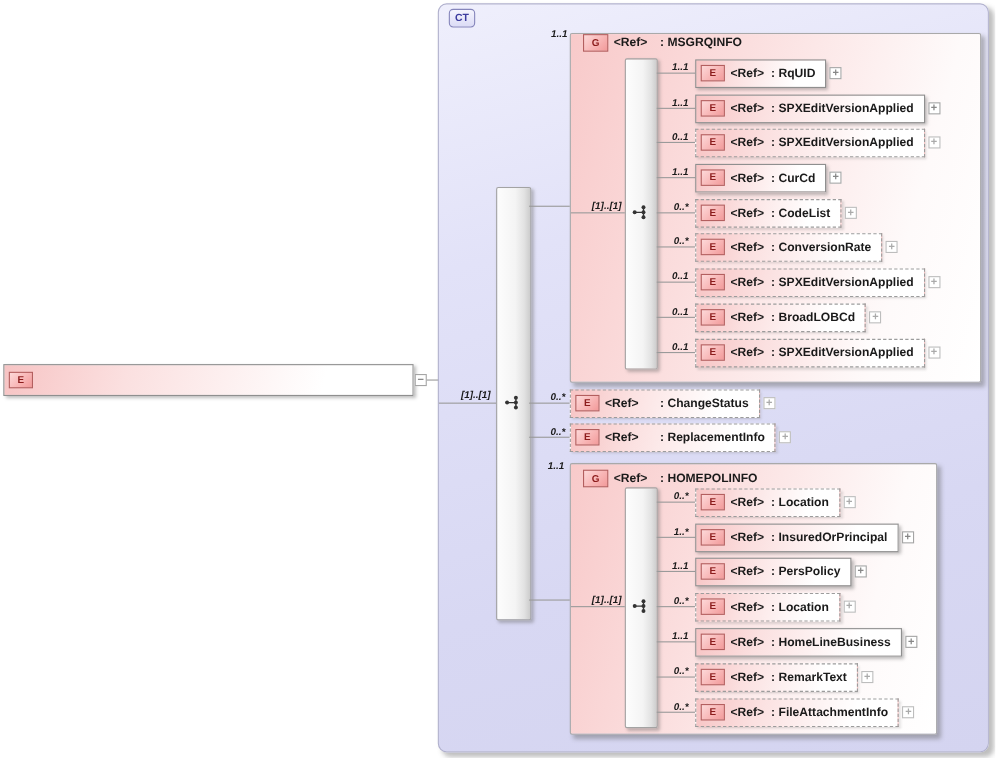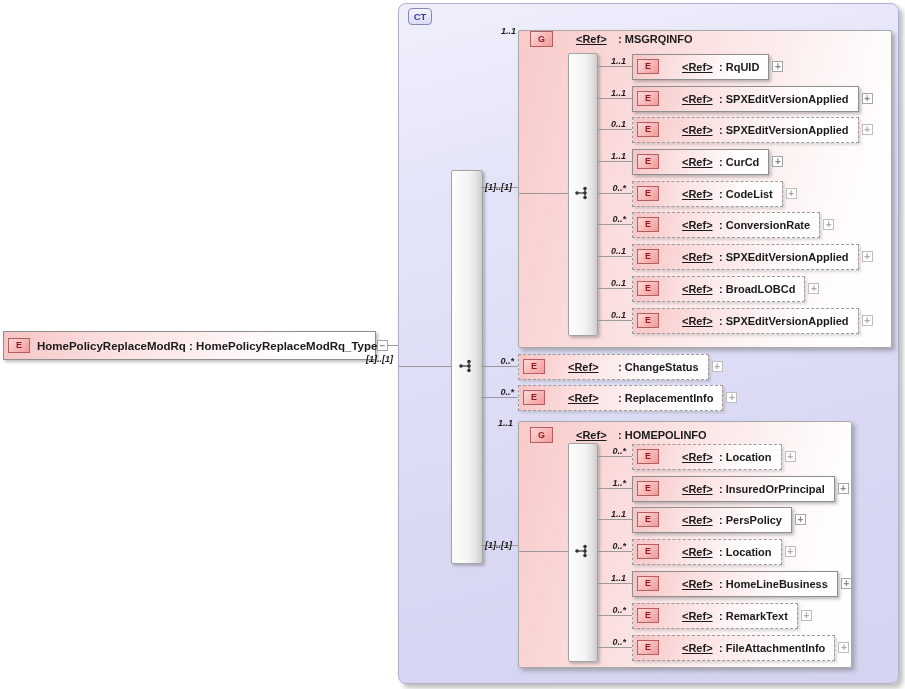--- a/index.html
+++ b/index.html
@@ -28,42 +28,41 @@
   .elem-row{position:absolute;display:flex;align-items:center;height:27px;}
   .ebox{display:flex;align-items:center;height:26px;box-sizing:border-box;
         border:1px solid #8f8f8f;
         background:linear-gradient(105deg,#f7c4c4 0%,#fbe0e0 30%,#ffffff 78%);
         box-shadow:2px 2px 3px rgba(90,90,90,.4);
         padding:0 9px 0 4px;white-space:nowrap;}
   .ebox.dashed{border:1px dashed #9c9c9c;box-shadow:2px 2px 2px rgba(110,110,110,.22);}
   .badge{width:20px;height:13px;border:1px solid #b35f5f;flex:0 0 auto;
          background:linear-gradient(135deg,#fdd9d9 0%,#f8b6b6 55%,#f29a9a 100%);
          color:#8c1c1c;font:700 9px/13px "Liberation Sans",sans-serif;text-align:center;}
-  .reftxt{font:700 11px "Liberation Sans",sans-serif;color:#1a1a1a;width:37px;margin-left:23px;flex:0 0 auto;text-decoration:underline;}
+  .reftxt{font:700 11px "Liberation Sans",sans-serif;color:#1a1a1a;width:37px;margin-left:5px;flex:0 0 auto;}
   .reftxt.wide{width:50px;}
   .reftxt.ghref{width:42px;}
   .nametxt{font:700 11px "Liberation Sans",sans-serif;color:#1a1a1a;}
   .plusbtn{width:11px;height:11px;box-sizing:border-box;border:1px solid #a5a5a5;background:#ffffff;
            color:#878787;font:700 10px/9px "Liberation Sans",sans-serif;text-align:center;
            margin-left:3px;flex:0 0 auto;}
   .plusbtn.dim{border-color:#bdbdbd;color:#aaaaaa;}
   .card{position:absolute;font:italic 700 9px/10px "Liberation Sans",sans-serif;color:#1a1a1a;
         text-align:right;white-space:nowrap;}
   .seqcard{position:absolute;font:italic 700 9px/10px "Liberation Sans",sans-serif;color:#1a1a1a;
-        text-align:left;white-space:nowrap;}
+        text-align:right;white-space:nowrap;}
 </style>
 </head>
 <body>
 
 <div id="stage">
 
   <div class="elem-row" style="left:3px;top:331px;height:29px;">
     <div class="ebox" style="height:29px;width:373px;box-sizing:border-box;">
       <div class="badge">E</div>
-      <div class="nametxt" style="margin-left:7px;font-size:11.5px;">HomePolicyReplaceModRq : HomePolicyReplaceModRq_Type</div>
     </div>
     <div class="plusbtn" style="margin-left:1px;">−</div>
   </div>
   <div class="line" style="left:388px;top:345px;width:11px;"></div>
 
   <div class="ctbox" style="left:398px;top:3px;width:499px;height:679px;"></div>
   <div class="ctbadge" style="left:408px;top:8px;">CT</div>
 
   <div class="line" style="left:399px;top:366px;width:52px;"></div>
   <div class="bar" style="left:451px;top:170px;width:30px;height:392px;"></div>

